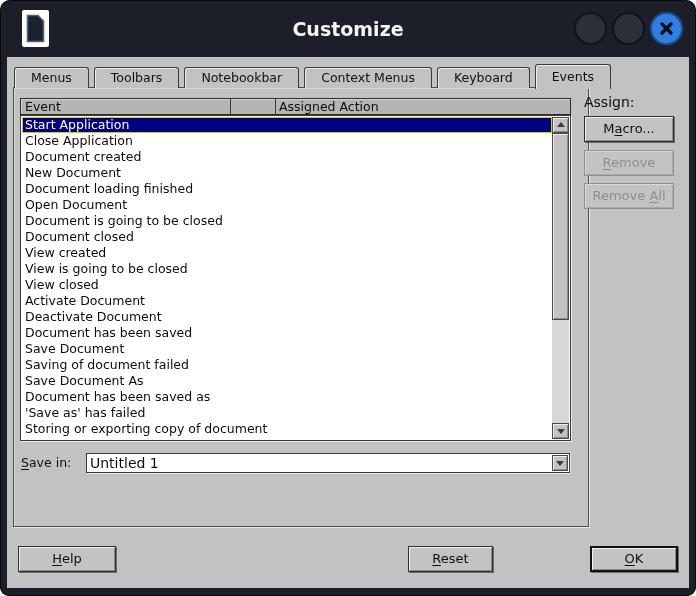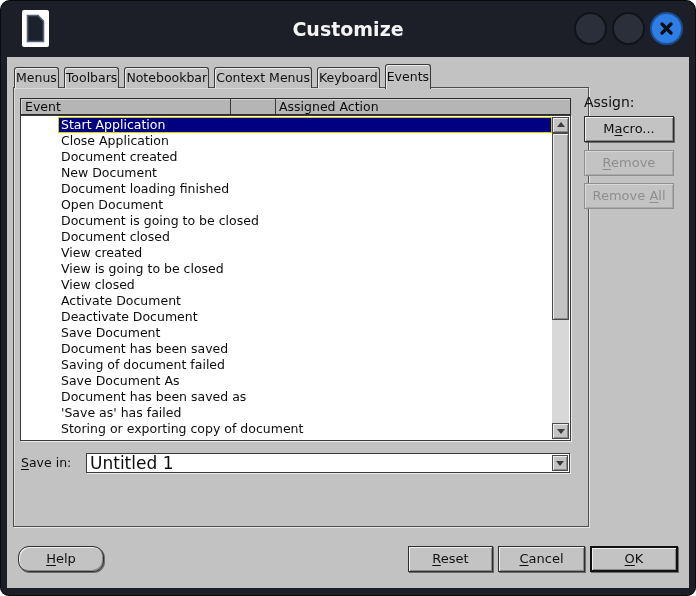--- a/index.html
+++ b/index.html
@@ -42,21 +42,21 @@
     background:#c2c2c2;
   }
 
   
   .tab-bar { position:absolute; left:7px; top:6px; height:25px; display:flex; align-items:flex-end; z-index:3; }
   .tab {
     position:relative; background:#c2c2c2;
     border:1px solid #3a3a3a; border-bottom:none;
     border-radius:3px 3px 0 0;
     box-shadow: inset 1px 1px 0 #ececec;
-    height:21px; line-height:19px; padding:0 1px; margin-right:5px;
+    height:21px; line-height:19px; padding:0 16px; margin-right:5px;
     font-size:12.5px; color:#101010; white-space:nowrap;
   }
   .tab.active { height:25px; line-height:23px; margin-bottom:-1px; z-index:4; }
 
   
   .panel {
     position:absolute; left:6px; top:30px; width:576px; height:440px;
     border:1px solid #4e4e4e;
     box-shadow: 1px 1px 0 #e8e8e8, inset 1px 1px 0 #d9d9d9;
     background:#c2c2c2; z-index:2;
@@ -72,21 +72,21 @@
   .hdr-event { left:4px; }
   .hdr-action { left:258px; }
   .hdr-divider { position:absolute; top:0; bottom:0; width:1px; background:#3a3a3a; }
 
   
   .listbox {
     position:absolute; left:6px; top:27px; width:551px; height:326px;
     background:#ffffff; border:1px solid #3a3a3a;
     box-shadow: 1px 1px 0 #eaeaea;
   }
-  .event-list { position:absolute; left:1px; top:1px; right:18px; bottom:1px; overflow:hidden;padding-left:36px; }
+  .event-list { position:absolute; left:1px; top:1px; right:18px; bottom:1px; overflow:hidden; }
   .row {
     height:16px; line-height:16px; padding-left:3px;
     font-size:12.5px; color:#0c0c0c; white-space:nowrap; overflow:hidden;
   }
   .row.selected {
     background:#000080; color:#ffffff;
     outline:1px solid #d0d000; outline-offset:-1px;
   }
 
   
@@ -119,36 +119,36 @@
   .btn-remove { top:62px; }
   .btn-removeall { top:95px; }
 
   
   .savein-label { position:absolute; left:7px; top:367px; font-size:12.5px; color:#101010; }
   .combobox {
     position:absolute; left:72px; top:365px; width:484px; height:20px;
     background:#ffffff; border:1px solid #3a3a3a;
     box-shadow: 1px 1px 0 #eaeaea;
   }
-  .combo-value { position:absolute; left:3px; top:1px; height:16px; line-height:16px; font-size:17px; color:#0c0c0c; }
+  .combo-value { position:absolute; left:3px; top:1px; height:16px; line-height:16px; font-size:14px; color:#0c0c0c; }
   .combo-btn {
     position:absolute; right:1px; top:1px; width:16px; height:16px;
     background:#c3c3c3; border:1px solid #4a4a4a;
     box-shadow: inset 1px 1px 0 #ececec, inset -1px -1px 0 #8a8a8a;
   }
 
   
   .footer-btn {
     position:absolute; top:489px; height:26px;
     background:#c3c3c3; border:1px solid #2f2f2f;
     box-shadow: inset 1px 1px 0 #efefef, inset -1px -1px 0 #8a8a8a, 1px 1px 0 rgba(0,0,0,0.45);
     font-size:13px; color:#101010; text-align:center; line-height:24px;
     cursor:default;
   }
-  .btn-help   { left:11px;  width:86px;border-radius:11px; }
+  .btn-help   { left:11px;  width:98px; }
   .btn-reset  { left:401px; width:85px; }
   .btn-cancel { left:491px; width:87px; }
   .btn-ok     { left:583px; width:88px; border:2px solid #111111; line-height:22px; }
 
   .mn { text-decoration:underline; text-underline-offset:2px; }
 </style>
 </head>
 <body>
 
 <div class="window">
@@ -197,22 +197,22 @@
             <div class="row">New Document</div>
             <div class="row">Document loading finished</div>
             <div class="row">Open Document</div>
             <div class="row">Document is going to be closed</div>
             <div class="row">Document closed</div>
             <div class="row">View created</div>
             <div class="row">View is going to be closed</div>
             <div class="row">View closed</div>
             <div class="row">Activate Document</div>
             <div class="row">Deactivate Document</div>
+            <div class="row">Document has been saved</div>
             <div class="row">Save Document</div>
-            <div class="row">Document has been saved</div>
             <div class="row">Saving of document failed</div>
             <div class="row">Save Document As</div>
             <div class="row">Document has been saved as</div>
             <div class="row">'Save as' has failed</div>
             <div class="row">Storing or exporting copy of document</div>
           </div>
         <div class="scrollbar">
           <div class="sb-btn sb-up">
             <div class="tri-up"></div>
           </div>
@@ -247,21 +247,18 @@
         </div>
       </div>
     </div>
 
     <div class="footer-btn btn-help">
       <span></span><span class="mn">H</span><span>elp</span>
     </div>
     <div class="footer-btn btn-reset">
       <span></span><span class="mn">R</span><span>eset</span>
     </div>
-    <div class="footer-btn btn-cancel">
-      <span></span><span class="mn">C</span><span>ancel</span>
-    </div>
     <div class="footer-btn btn-ok">
       <span></span><span class="mn">O</span><span>K</span>
     </div>
 
   </div>
 </div>
 
 </body></html>

